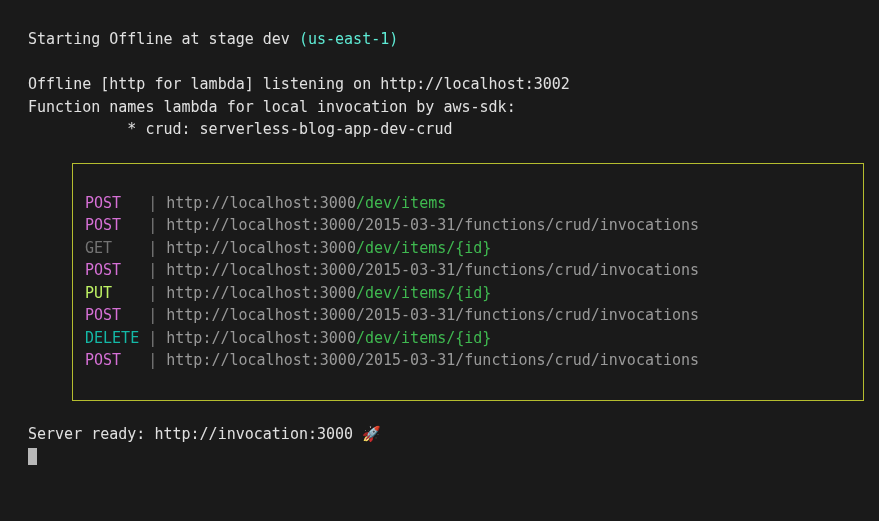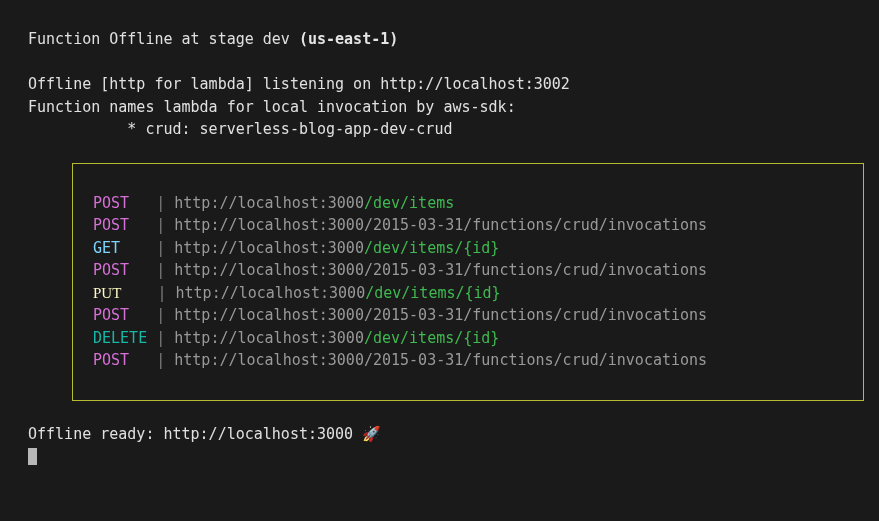--- a/index.html
+++ b/index.html
@@ -15,41 +15,39 @@
       line-height: 1.5;
       padding: 28px 28px 0 28px;
       width: 879px;
       height: 521px;
       overflow: hidden;
     }
     .line {
       white-space: pre;
     }
     .muted {
-      color: #e5e5e5;
-      font-weight: bold;
+      color: #5eead4;
     }
     .routes-box {
       border: 1px solid #b5bd2f;
       margin: 22px 0 22px 44px;
-      padding: 28px 20px 28px 20px;
+      padding: 28px 20px 28px 12px;
       width: 792px;
     }
     .route-row {
       white-space: pre;
     }
     .method-post {
       color: #d670d6;
     }
     .method-get {
-      color: #7dd3fc;
+      color: #737373;
     }
     .method-put {
-      color: #fef9c3;
-      font-family: Liberation Serif, serif;
+      color: #bef264;
     }
     .method-delete {
       color: #14b8a6;
     }
     .pipe {
       color: #7a7a7a;
     }
     .url-base {
       color: #999999;
     }
@@ -63,31 +61,31 @@
       background-color: #b8b8b8;
       vertical-align: text-bottom;
     }
     .rocket {
       font-size: 15px;
     }
   </style>
 </head>
 <body>
 
-<div class="line"><span>Function Offline at stage dev </span><span class="muted">(us-east-1)</span></div>
+<div class="line"><span>Starting Offline at stage dev </span><span class="muted">(us-east-1)</span></div>
 <div class="line"> </div>
 <div class="line">Offline [http for lambda] listening on http://localhost:3002</div>
 <div class="line">Function names lambda for local invocation by aws-sdk:</div>
 <div class="line">           * crud: serverless-blog-app-dev-crud</div>
 
 <div class="routes-box" id="routes-container">
     <div class="route-row"><span class="method-post">POST</span><span>   </span><span class="pipe">| </span><span class="url-base">http://localhost:3000</span><span class="url-path">/dev/items</span></div>
     <div class="route-row"><span class="method-post">POST</span><span>   </span><span class="pipe">| </span><span class="url-base">http://localhost:3000</span><span class="url-base">/2015-03-31/functions/crud/invocations</span></div>
     <div class="route-row"><span class="method-get">GET</span><span>    </span><span class="pipe">| </span><span class="url-base">http://localhost:3000</span><span class="url-path">/dev/items/{id}</span></div>
     <div class="route-row"><span class="method-post">POST</span><span>   </span><span class="pipe">| </span><span class="url-base">http://localhost:3000</span><span class="url-base">/2015-03-31/functions/crud/invocations</span></div>
     <div class="route-row"><span class="method-put">PUT</span><span>    </span><span class="pipe">| </span><span class="url-base">http://localhost:3000</span><span class="url-path">/dev/items/{id}</span></div>
     <div class="route-row"><span class="method-post">POST</span><span>   </span><span class="pipe">| </span><span class="url-base">http://localhost:3000</span><span class="url-base">/2015-03-31/functions/crud/invocations</span></div>
     <div class="route-row"><span class="method-delete">DELETE</span><span> </span><span class="pipe">| </span><span class="url-base">http://localhost:3000</span><span class="url-path">/dev/items/{id}</span></div>
     <div class="route-row"><span class="method-post">POST</span><span>   </span><span class="pipe">| </span><span class="url-base">http://localhost:3000</span><span class="url-base">/2015-03-31/functions/crud/invocations</span></div>
   </div>
 
-<div class="line"><span>Offline ready: http://localhost:3000 </span><span class="rocket">🚀</span></div>
+<div class="line"><span>Server ready: http://invocation:3000 </span><span class="rocket">🚀</span></div>
 <div class="line"><span class="cursor"></span></div>
 
 </body></html>

